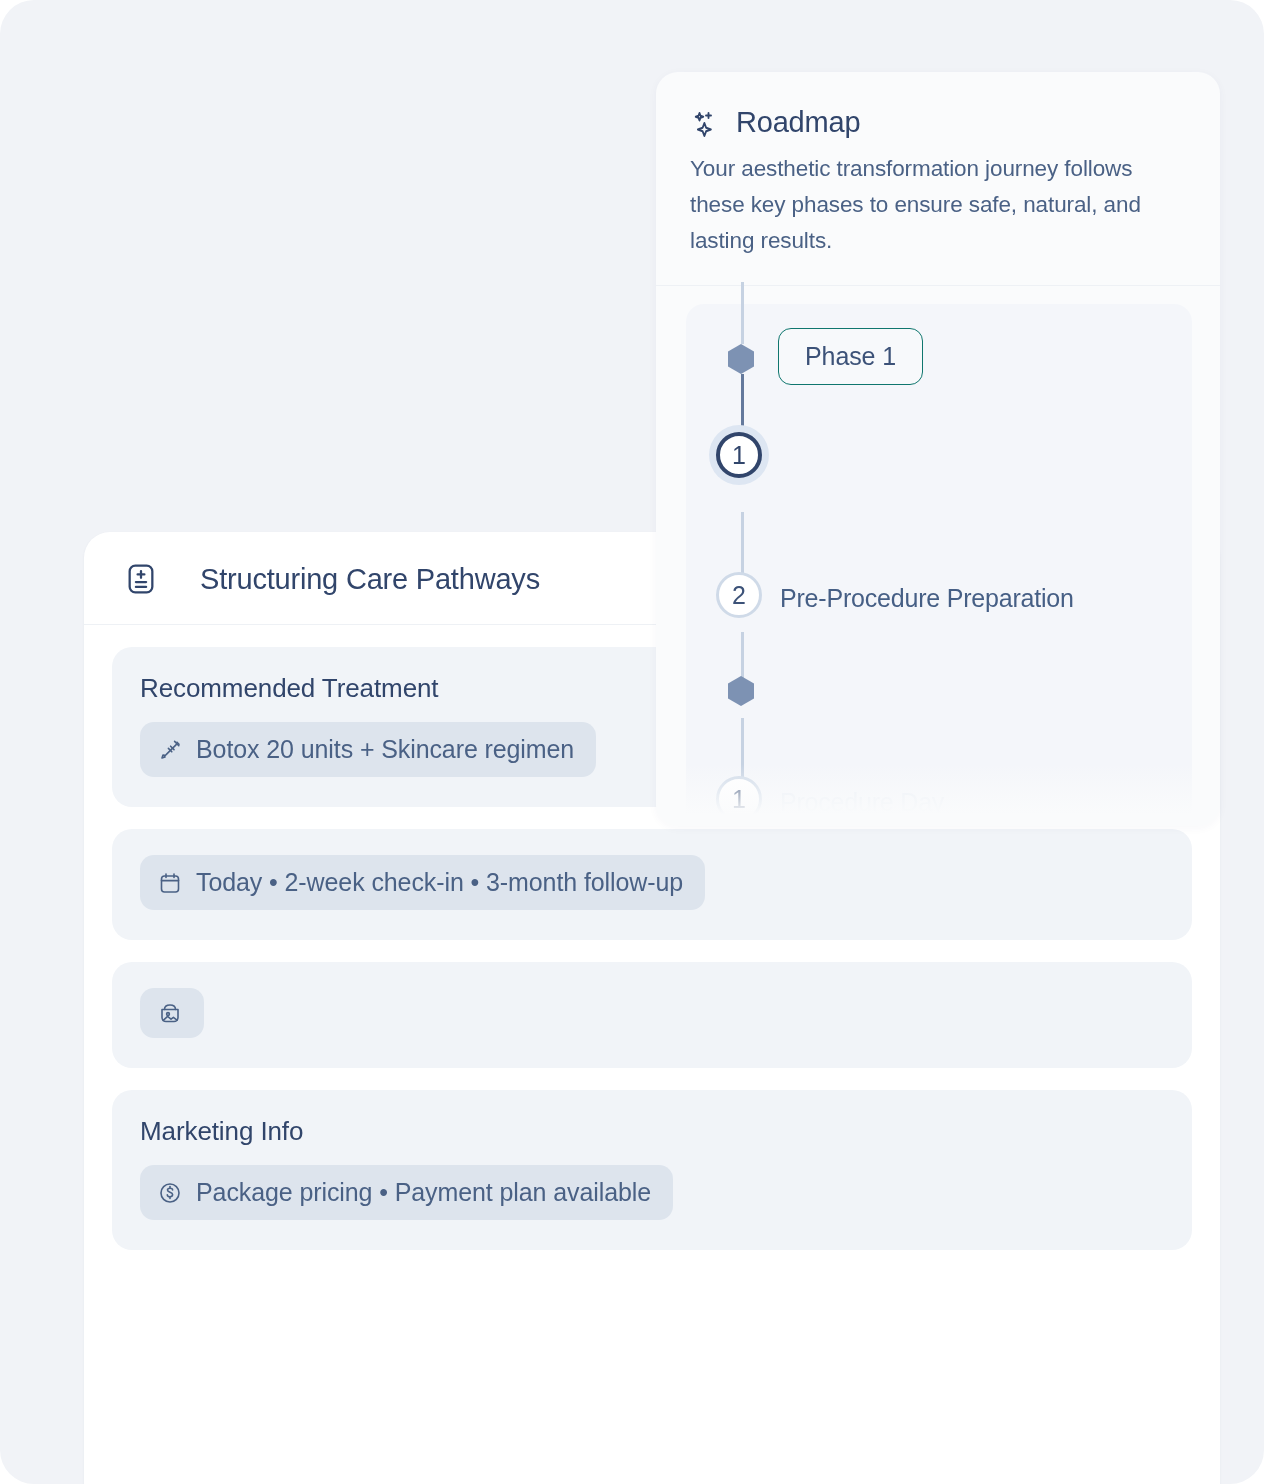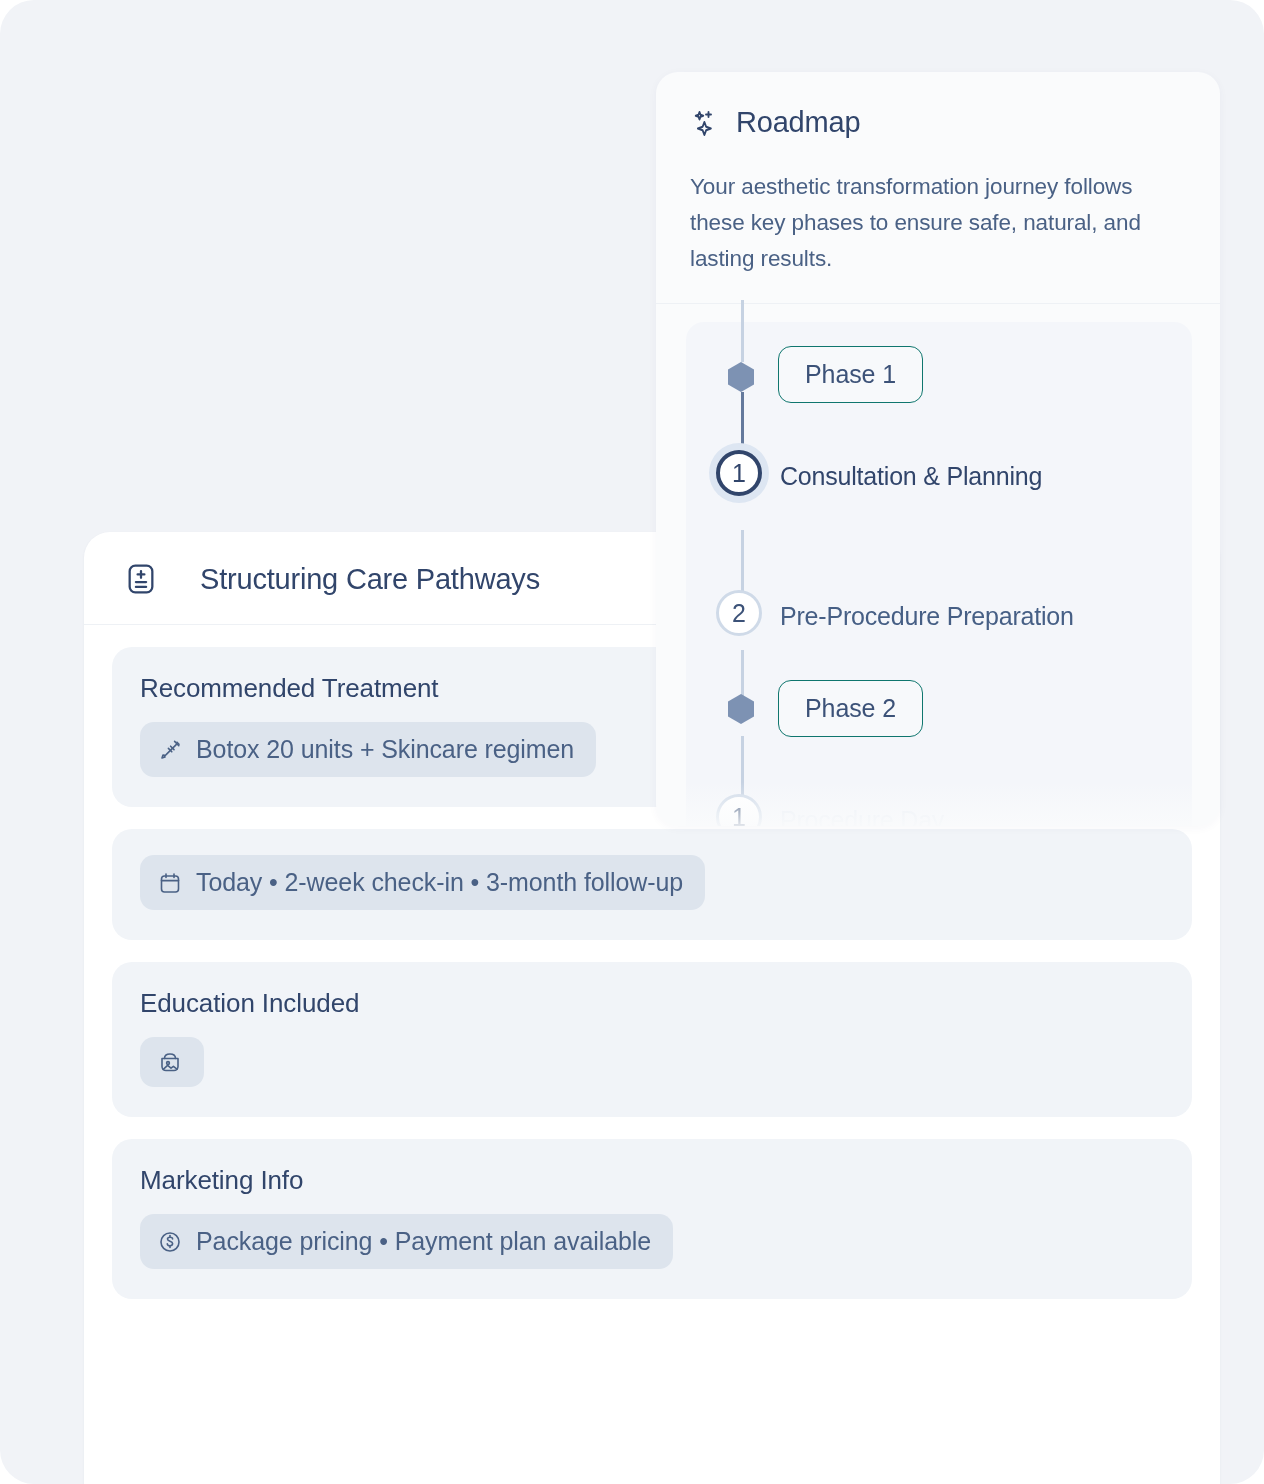--- a/index.html
+++ b/index.html
@@ -115,23 +115,23 @@
     overflow: hidden;
     box-shadow: 0 2px 10px rgba(45, 62, 90, 0.04);
   }
 
   .roadmap-head {
     padding: 34px 34px 26px 34px;
     border-bottom: 1px solid #eef1f5;
   }
   .roadmap-title-row {
     display: flex;
-    align-items: center;
+    align-items: flex-end;
     gap: 16px;
-    margin-bottom: 30px;
+    margin-bottom: 12px;
   }
   .roadmap-title {
     font-size: 29px;
     color: #31456b;
     letter-spacing: -0.2px;
   }
   .sparkle-icon {
     flex: 0 0 auto;
     width: 30px;
     height: 30px;
@@ -288,21 +288,20 @@
                 <line x1="3.5" y1="9.6" x2="20.5" y2="9.6"></line>
                 <line x1="8" y1="3" x2="8" y2="6.4"></line>
                 <line x1="16" y1="3" x2="16" y2="6.4"></line>
               </svg>
             </span>
             <span class="pill-text">Today • 2-week check-in • 3-month follow-up</span>
           </div>
         </div>
 
         <div class="section">
-          <div class="section-title">Education Included</div>
           <div class="section-pill">
             <span class="pill-icon">
               <svg viewBox="0 0 24 24" width="24" height="24" fill="none" stroke="#4a6185" stroke-width="1.6" stroke-linecap="round" stroke-linejoin="round">
                 <path d="M4 8.5 h16 a0 0 0 0 1 0 0 v8 a4 4 0 0 1 -4 4 h-8 a4 4 0 0 1 -4 -4 z"></path>
                 <path d="M6.5 8.5 C6.5 5.6 8.8 4 12 4 C15.2 4 17.5 5.6 17.5 8.5"></path>
                 <circle cx="10" cy="13" r="1.4"></circle>
                 <path d="M5.2 19.4 L9.6 15.4 L13 18.2 L15.4 16.4 L19 19.2"></path>
               </svg>
             </span>
           </div>
@@ -354,31 +353,29 @@
           <div class="rail faint" style="top:432px; height:72px;"></div>
 
           <div class="node" style="top:58px;">
             <div class="hex"></div>
           </div>
           <div class="phase-pill" style="left:122px; top:42px;">Phase 1</div>
 
           <div class="node" style="top:146px; left:60px;">
             <div class="circle-node active">1</div>
           </div>
-          <div class="step-label" style="left:124px; top:158px;">Consultation &amp; Planning</div>
 
           <div class="node" style="top:286px; left:60px;">
             <div class="circle-node idle">2</div>
           </div>
           <div class="step-label muted" style="left:124px; top:298px;">Pre-Procedure Preparation</div>
 
           <div class="node" style="top:390px;">
             <div class="hex"></div>
           </div>
-          <div class="phase-pill" style="left:122px; top:376px;">Phase 2</div>
 
           <div class="node" style="top:490px; left:60px;">
             <div class="circle-node idle">1</div>
           </div>
           <div class="step-label ghost" style="left:124px; top:502px;">Procedure Day</div>
 
         </div>
         <div class="fade-bottom"></div>
       </div>
 

